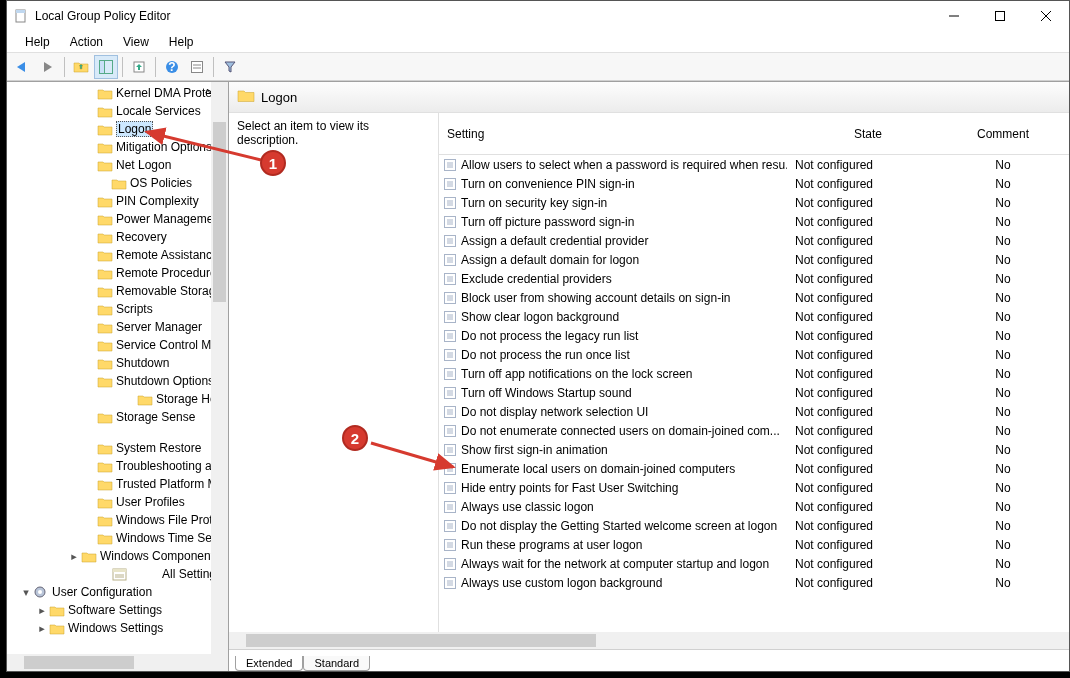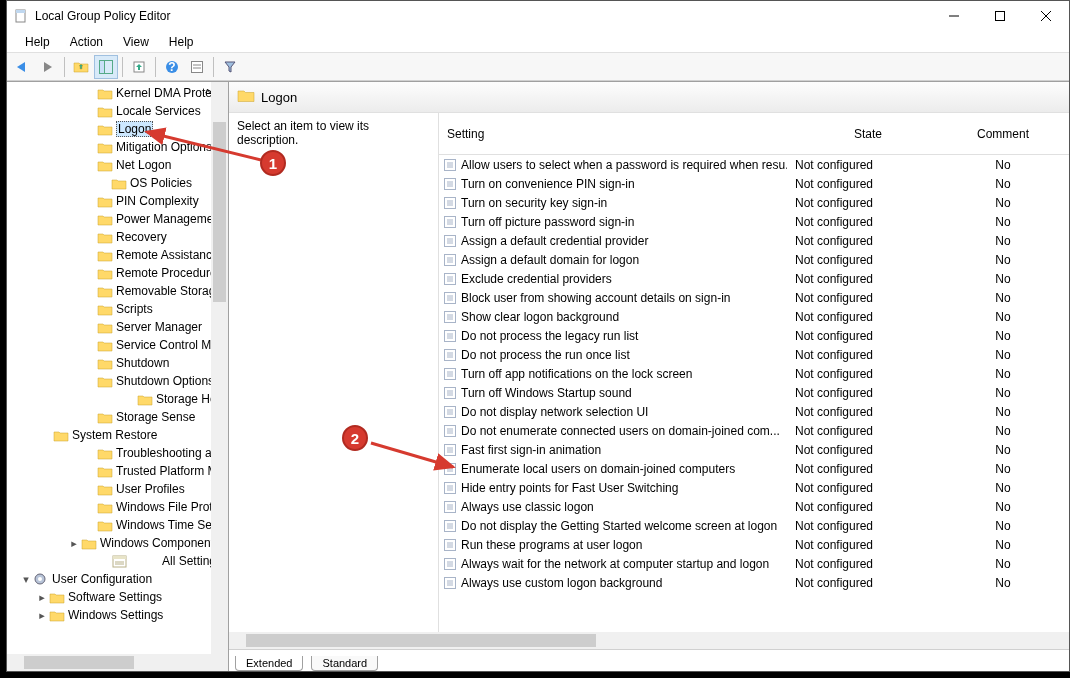--- a/index.html
+++ b/index.html
@@ -39,21 +39,21 @@
 .lhdr .c1{width:348px;padding-left:8px}
 .lhdr .c2{width:162px;text-align:center}
 .lhdr .c3{width:108px;text-align:center}
 .rows{}
 .row{display:flex;height:19px;align-items:center}
 .row .c1{width:348px;padding-left:4px;display:flex;align-items:center;gap:4px;white-space:nowrap;overflow:hidden}
 .row .c2{width:162px;padding-left:8px}
 .row .c3{width:108px;text-align:center}
 .pico{width:14px;height:14px;flex-shrink:0;display:inline-flex;align-items:center;justify-content:center}
 .tabs{height:22px;border-top:1px solid #d0d0d0;display:flex;align-items:flex-end;padding-left:6px;background:#fff}
-.tab{border:1px solid #a0a0a0;border-top:none;border-radius:0 0 4px 4px;padding:1px 10px;margin-right:8px;font-size:11px;background:#f9f9f9}
+.tab{border:1px solid #a0a0a0;border-top:none;border-radius:0 0 4px 4px;padding:1px 10px;margin-right:0;font-size:11px;background:#f9f9f9}
 .tab.active{background:#fff}
 .status{height:22px;border-top:1px solid #d0d0d0;padding:2px 6px;display:flex;align-items:center}
 .hsb{position:absolute;left:0;right:0;bottom:22px;height:17px;background:#f0f0f0}
 .hsb .thumb{position:absolute;top:2px;bottom:2px;left:17px;width:350px;background:#cdcdcd}
 
 .badge{position:absolute;width:26px;height:26px;border-radius:50%;background:#d63a2f;color:#fff;font-size:15px;font-weight:bold;display:flex;align-items:center;justify-content:center;border:2px solid #b12a20;z-index:20}
 .arrow{position:absolute;z-index:19}
 svg.folder{fill:#ffd969;stroke:#caa32a;stroke-width:.5}
 </style>
 </head>
@@ -317,21 +317,21 @@
           </div>
           <div class="tnode" style="padding-left: 76px;">
             <span class="exp"></span>
             <span class="fico">
               <svg class="folder" width="16" height="13">
                 <path d="M1 3h5l1 1h8v8H1z"></path>
               </svg>
             </span>
             <span class="lbl">Storage Sense</span>
           </div>
-          <div class="tnode" style="padding-left: 32px;">
+          <div class="tnode" style="padding-left: 76px; margin-top: 13px;">
             <span class="exp"></span>
             <span class="fico">
               <svg class="folder" width="16" height="13">
                 <path d="M1 3h5l1 1h8v8H1z"></path>
               </svg>
             </span>
             <span class="lbl">System Restore</span>
           </div>
           <div class="tnode" style="padding-left: 76px;">
             <span class="exp"></span>
@@ -681,21 +681,21 @@
               <div class="row">
                 <div class="c1">
                   <span class="pico">
                     <svg width="14" height="14">
                       <rect x="1.5" y="1.5" width="11" height="11" fill="#fff" stroke="#a8b4c8"></rect>
                       <line x1="4" y1="5" x2="10" y2="5" stroke="#a8b4c8"></line>
                       <line x1="4" y1="7" x2="10" y2="7" stroke="#a8b4c8"></line>
                       <line x1="4" y1="9" x2="10" y2="9" stroke="#a8b4c8"></line>
                     </svg>
                   </span>
-                  <span>Fast first sign-in animation</span>
+                  <span>Show first sign-in animation</span>
                 </div>
                 <div class="c2">Not configured</div>
                 <div class="c3">No</div>
               </div>
               <div class="row">
                 <div class="c1">
                   <span class="pico">
                     <svg width="14" height="14">
                       <rect x="1.5" y="1.5" width="11" height="11" fill="#fff" stroke="#a8b4c8"></rect>
                       <line x1="4" y1="5" x2="10" y2="5" stroke="#a8b4c8"></line>

